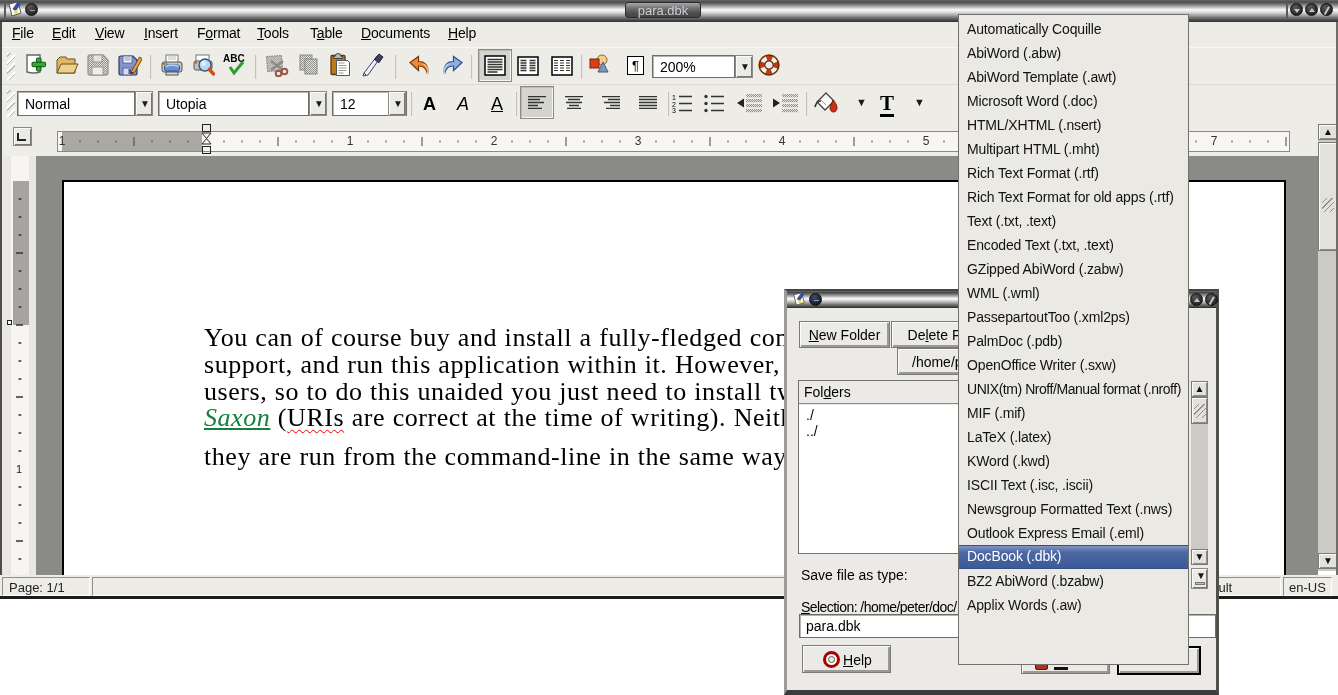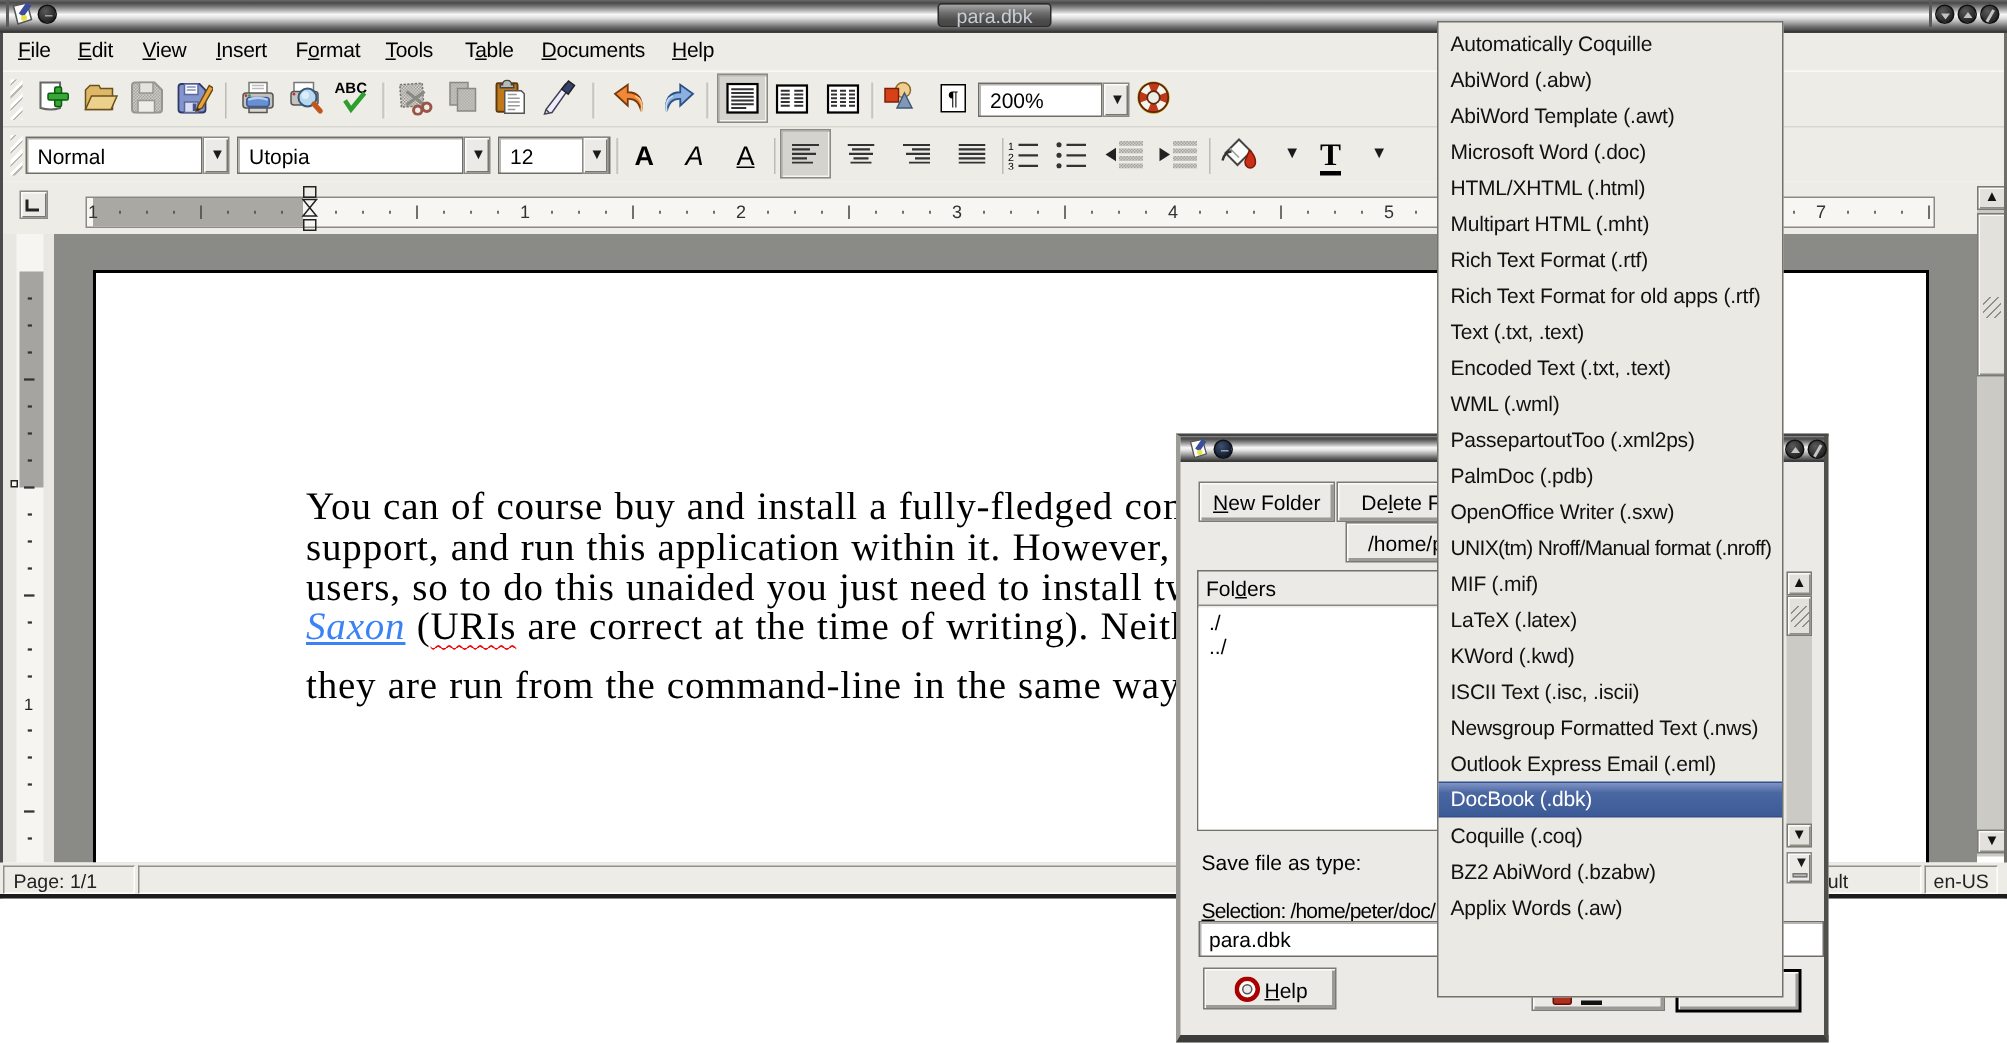--- a/index.html
+++ b/index.html
@@ -401,21 +401,21 @@
       </svg>
       <div style="position:absolute;left:5px;top:164px;width:5px;height:5px;background:#f6f5f1;border:1px solid #222"></div>
     </div>
 <div class="abs" id="docarea">
   <div id="page"></div>
 </div>
 <div id="dtext" class="abs">
   <div>You can of course buy and install a fully-fledged commercial XML editor</div>
   <div>support, and run this application within it. However, this costs money and</div>
   <div>users, so to do this unaided you just need to install two programs, such as</div>
-  <div><i style="color:#3b82f6"><u>Saxon</u></i> (<span class="sq">URIs</span> are correct at the time of writing). Neither of these programs</div>
+  <div><i style="color:#15803d"><u>Saxon</u></i> (<span class="sq">URIs</span> are correct at the time of writing). Neither of these programs</div>
   <div style="margin-top:12.7px">they are run from the command-line in the same way as any other tool</div>
 </div>
 
 <div class="abs" id="vsb">
   <div class="sbtn" style="top:0">
         <i>▲</i>
       </div>
   <div id="vthumb">
         <div class="hatch" style="top:55px"></div>
       </div>
@@ -485,36 +485,36 @@
         <div style="position:absolute;left:32px;top:19px;width:14px;height:3px;background:#111"></div>
       </div>
   <div class="abs raised" style="left:330px;top:355px;width:84px;height:29px;border:2px solid #000"></div>
 </div>
 
 <div class="abs" id="ddl">
 <div class="it">Automatically Coquille</div>
 <div class="it">AbiWord (.abw)</div>
 <div class="it">AbiWord Template (.awt)</div>
 <div class="it">Microsoft Word (.doc)</div>
-<div class="it">HTML/XHTML (.html)</div>
+<div class="it">HTML/XHTML (.nsert)</div>
 <div class="it">Multipart HTML (.mht)</div>
 <div class="it">Rich Text Format (.rtf)</div>
 <div class="it">Rich Text Format for old apps (.rtf)</div>
 <div class="it">Text (.txt, .text)</div>
 <div class="it">Encoded Text (.txt, .text)</div>
+<div class="it">GZipped AbiWord (.zabw)</div>
 <div class="it">WML (.wml)</div>
 <div class="it">PassepartoutToo (.xml2ps)</div>
 <div class="it">PalmDoc (.pdb)</div>
 <div class="it">OpenOffice Writer (.sxw)</div>
 <div class="it" style="letter-spacing:-.45px">UNIX(tm) Nroff/Manual format (.nroff)</div>
 <div class="it">MIF (.mif)</div>
 <div class="it">LaTeX (.latex)</div>
 <div class="it">KWord (.kwd)</div>
 <div class="it">ISCII Text (.isc, .iscii)</div>
 <div class="it">Newsgroup Formatted Text (.nws)</div>
 <div class="it">Outlook Express Email (.eml)</div>
 <div class="it sel">DocBook (.dbk)</div>
-<div class="it">Coquille (.coq)</div>
 <div class="it">BZ2 AbiWord (.bzabw)</div>
 <div class="it">Applix Words (.aw)</div>
 </div>
 
 </div>
 
 </body></html>

